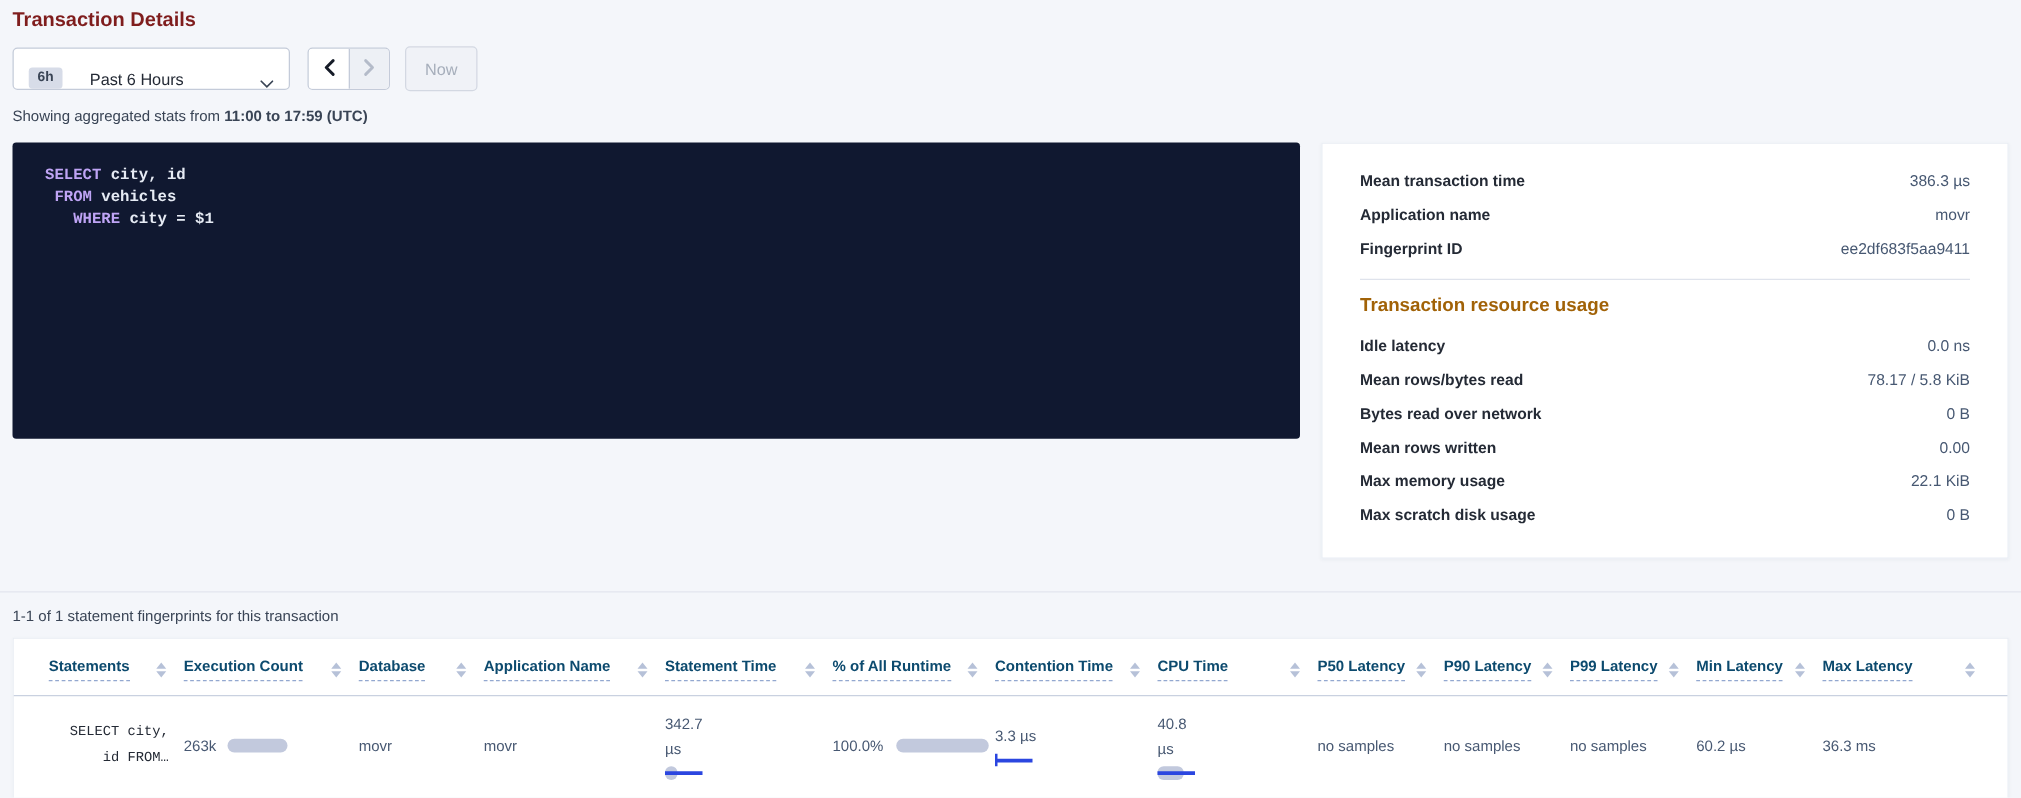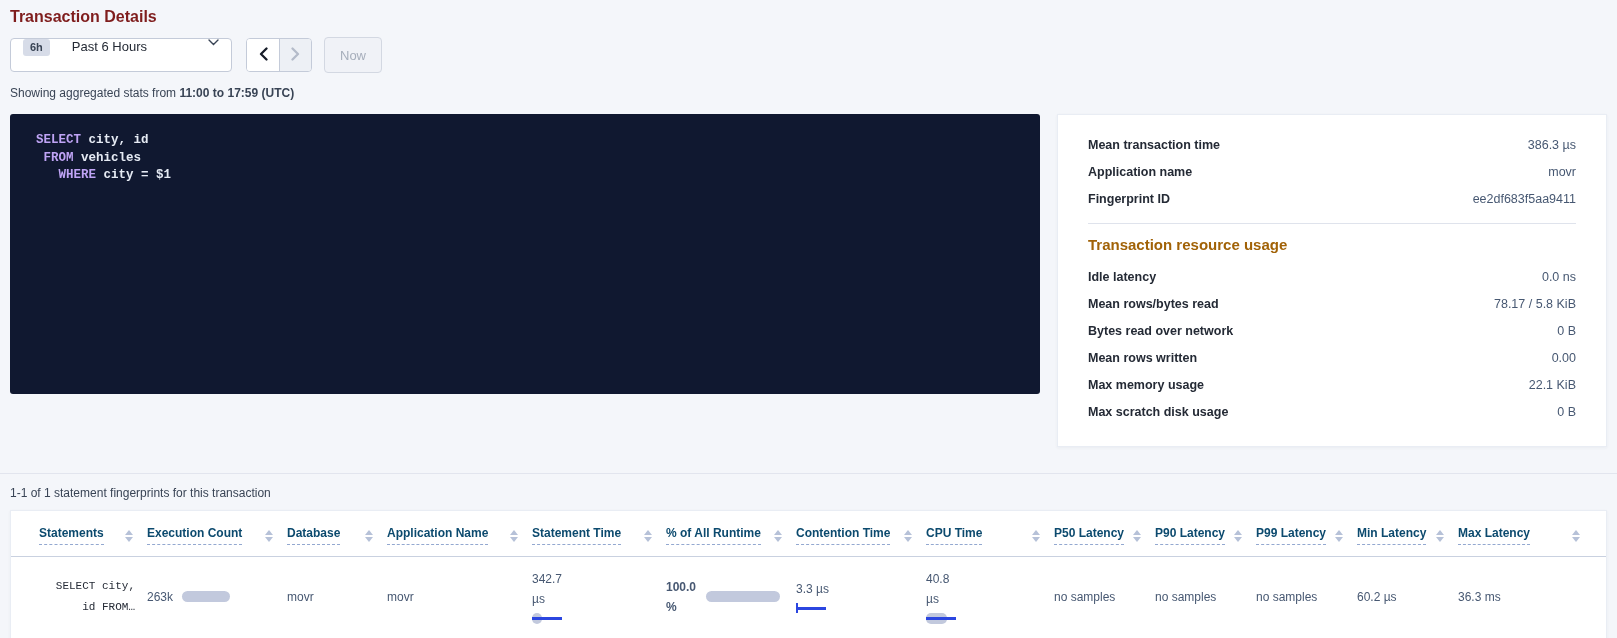--- a/index.html
+++ b/index.html
@@ -11,21 +11,21 @@
     font-size: 13px;
   }
   .top-section { padding: 8px 10px 0; }
   .page-title { font-size: 16px; font-weight: 700; color: #7f1d1d; margin-bottom: 11px; }
 
   
   .controls-row { display: flex; align-items: center; margin-bottom: 13px; }
   .time-dropdown {
     width: 222px; height: 34px; background: #fff;
     border: 1px solid #c4cbd9; border-radius: 4px;
-    display: flex; align-items: flex-start; gap: 10px; padding: 0 12px;
+    display: flex; align-items: flex-end; gap: 10px; padding: 0 12px;
     cursor: pointer;
   }
   .time-badge {
     background: #d7dce8; color: #394455; font-size: 11px; font-weight: 700;
     padding: 3px 7px; border-radius: 3px; line-height: 1;
   }
   .time-label { font-size: 13px; color: #242a35; padding-left: 12px; }
   .time-dropdown .chev { margin-left: auto; display: flex; }
 
   .arrow-group {
@@ -42,21 +42,21 @@
     background: #f0f2f7; border: 1px solid #d3d8e2; border-radius: 4px;
     color: #a6aebb; font-size: 13px; font-family: inherit; cursor: default;
   }
 
   .stats-caption { font-size: 12px; color: #394455; margin-bottom: 14px; }
   .stats-caption b { font-weight: 700; }
 
   
   .main-cols { display: flex; gap: 17px; }
   .sql-box {
-    width: 1030px; height: 280px; background: #101830; border-radius: 3px;
+    width: 1030px; height: 237px; background: #101830; border-radius: 3px;
     padding: 18px 26px; flex: none;
   }
   .sql-box pre {
     font-family: "Liberation Mono", "DejaVu Sans Mono", monospace;
     font-size: 12.5px; font-weight: 700; line-height: 17.5px;
     color: #e6ebf4; white-space: pre;
   }
   .sql-box .kw { color: #bfa4f5; }
 
   .summary-card {
@@ -323,21 +323,21 @@
       <div class="td">
         <span>342.7</span>
         <span>µs</span>
         <div class="mini-chart">
           <span class="mini-grey" style="width:10px"></span>
           <span class="mini-line" style="left:0;width:30px"></span>
         </div>
       </div>
       <div class="td">
         <div class="runtime-wrap">
-          <span style="display:flex;flex-direction:column;font-weight:bold;">
+          <span style="display:flex;flex-direction:row;">
             <span>100.0</span>
             <span>%</span>
           </span>
           <span class="bar-grey" style="width:74px"></span>
         </div>
       </div>
       <div class="td">
         <span>3.3 µs</span>
         <div class="mini-chart">
           <span class="mini-tick"></span>

